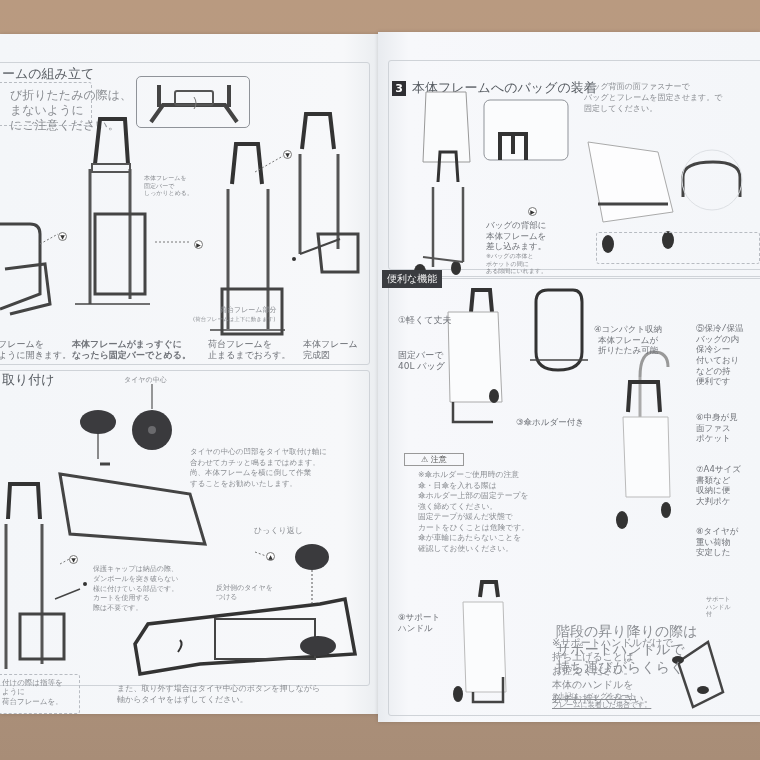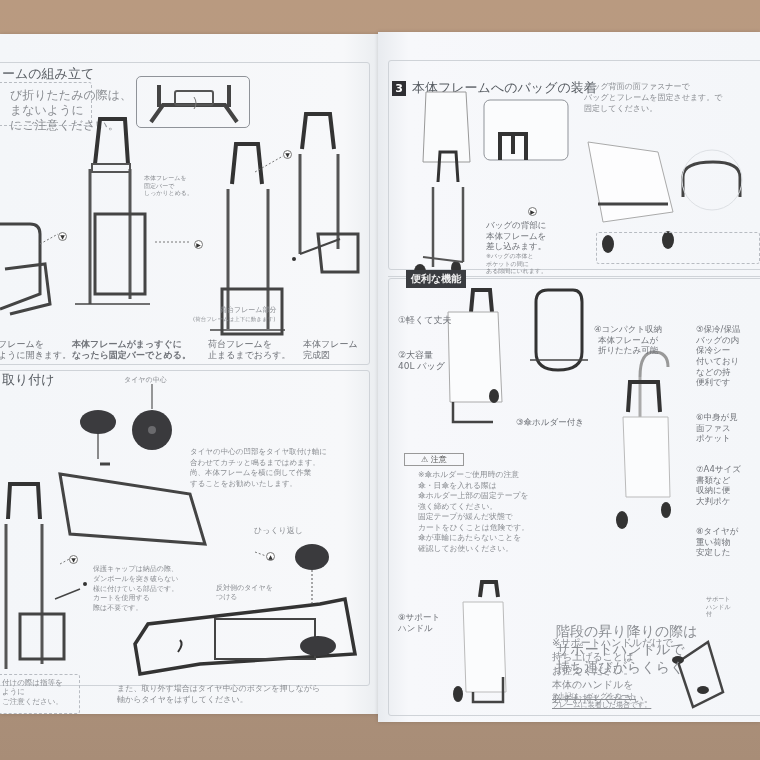--- a/index.html
+++ b/index.html
@@ -157,21 +157,21 @@
 カートを使用する
 際は不要です。</div>
   <div class="txt t-small" style="left:216px; top:550px; font-size:7px;">反対側のタイヤを
 つける</div>
   <div class="txt t-small" style="left:117px; top:649px; font-size:8px; line-height:1.4;">また、取り外す場合はタイヤ中心のボタンを押しながら
 軸からタイヤをはずしてください。</div>
 
   <div class="dotted-box" style="left:-4px; top:640px; width:84px; height:40px;"></div>
   <div class="txt t-small" style="left:2px; top:644px; font-size:7.5px;">付けの際は指等を
 ように
-ご注意ください。</div>
+荷台フレームを。</div>
 </div>
 
 <div class="page page-right">
   <div class="frame" style="left:10px; top:28px; width:380px; height:210px;"></div>
   <div class="txt t-head" style="left:14px; top:32px;">
     <span class="num-badge">3</span><span>本体フレームへのバッグの装着</span>
   </div>
   <div class="txt t-small" style="left:206px; top:50px; font-size:8px; line-height:1.35;">バッグ背面の面ファスナーで
 バッグとフレームを固定させます。で
 固定してください。</div>
@@ -197,21 +197,21 @@
 本体フレームを
 差し込みます。</div>
   <div class="txt t-small" style="left:108px; top:220px; font-size:6px;">※バッグの本体と
 ポケットの間に
 ある隙間にいれます。</div>
   <div class="dotted-box" style="left:218px; top:200px; width:164px; height:32px;"></div>
 
   <div class="divider" style="left:10px; top:244px; width:372px;"></div>
 
   <div class="frame" style="left:10px; top:246px; width:380px; height:438px;"></div>
-  <div class="label-dark" style="left:28px; top:238px;font-weight:bold;">便利な機能</div>
+  <div class="label-dark" style="left:4px; top:238px;">便利な機能</div>
 
   <svg style="position:absolute;left:0;top:250px;" width="382" height="430">
 
     <path d="M93 30 L95 8 H112 L114 30" stroke="#333" stroke-width="4" fill="none"></path>
     <path d="M70 30 H120 L124 120 H72 Z" stroke="#aaa" fill="#fbfcfd"></path>
     <path d="M75 120 V140 H115" stroke="#444" stroke-width="2.5" fill="none"></path>
     <ellipse cx="116" cy="114" rx="5" ry="7" fill="#333"></ellipse>
 
     <path d="M158 20 Q158 8 170 8 H195 Q204 8 204 20 V70 Q204 88 180 88 Q158 88 158 70 Z" stroke="#333" stroke-width="3" fill="none"></path>
     <path d="M152 78 H210" stroke="#444" stroke-width="1.5"></path>
@@ -227,27 +227,27 @@
     <path d="M85 320 H125 L128 410 H88 Z" stroke="#bbb" fill="#fbfcfd"></path>
     <ellipse cx="80" cy="412" rx="5" ry="8" fill="#333"></ellipse>
     <path d="M95 410 V420 H125 V395" stroke="#444" stroke-width="2.5" fill="none"></path>
 
     <path d="M300 380 L330 360 L345 410 L315 425 Z" stroke="#444" stroke-width="2.5" fill="none"></path>
     <ellipse cx="300" cy="378" rx="6" ry="4" fill="#333"></ellipse>
     <ellipse cx="325" cy="408" rx="6" ry="4" fill="#333"></ellipse>
   </svg>
 
   <div class="txt t-med" style="left:20px; top:283px; font-size:9px;">①軽くて丈夫</div>
-  <div class="txt t-med" style="left:20px; top:318px; font-size:9px;">②大容量
+  <div class="txt t-med" style="left:20px; top:318px; font-size:9px;">固定バーで
 40L バッグ</div>
   <div class="txt t-med" style="left:138px; top:385px; font-size:8.5px;">③傘ホルダー付き</div>
   <div class="txt t-med" style="left:216px; top:292px; font-size:8.5px; text-align:center;">④コンパクト収納
 本体フレームが
 折りたたみ可能</div>
-  <div class="txt t-med" style="left:318px; top:292px; font-size:8.5px;">⑤保冷/保温
+  <div class="txt t-med" style="left:318px; top:292px; font-size:8.5px;font-family:Liberation Mono, monospace;">⑤保冷/保温
 バッグの内
 保冷シー
 付いており
 などの持
 便利です</div>
   <div class="txt t-med" style="left:318px; top:380px; font-size:8.5px;">⑥中身が見
 面ファス
 ポケット</div>
   <div class="txt t-med" style="left:318px; top:432px; font-size:8.5px;">⑦A4サイズ
 書類など

